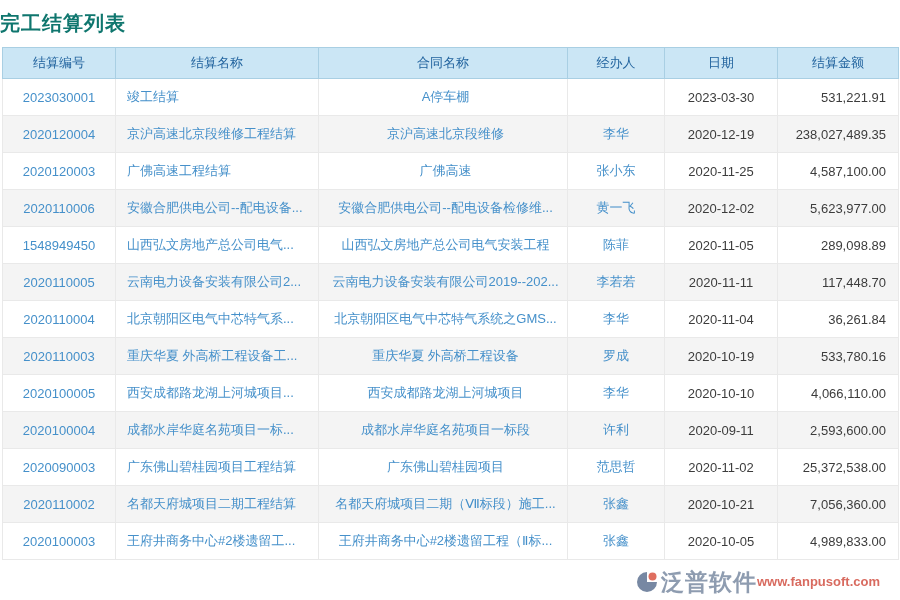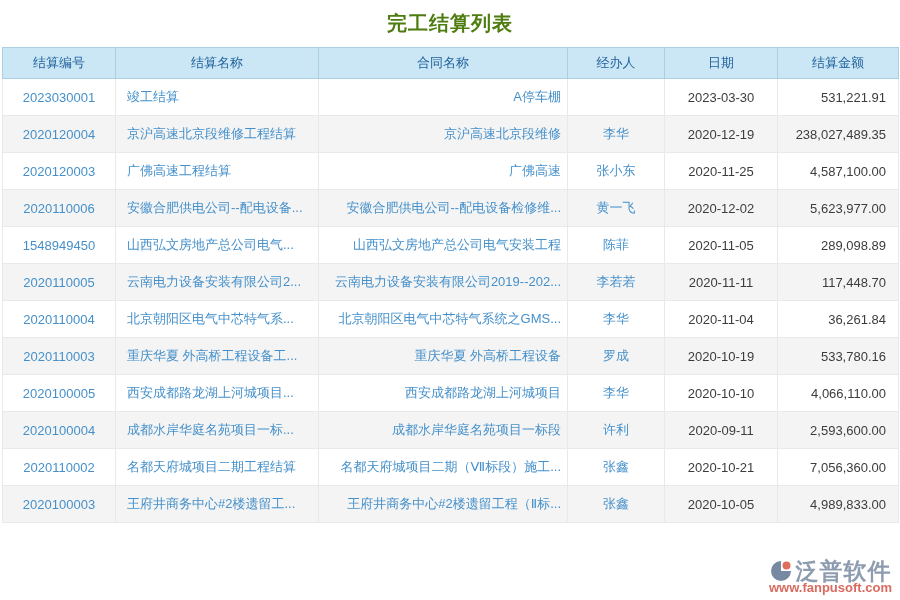--- a/index.html
+++ b/index.html
@@ -3,24 +3,24 @@
 <meta charset="utf-8">
 <style>
   * { margin: 0; padding: 0; box-sizing: border-box; }
   html, body {
     width: 900px; height: 600px;
     background: #ffffff;
     overflow: hidden;
     font-family: "Liberation Sans", "DejaVu Sans", sans-serif;
   }
   .page-title {
-    text-align: center;
+    text-align: left;
     font-size: 20px;
     font-weight: bold;
-    color: #4d7c0f;
+    color: #0f766e;
     padding: 10px 0 10px 0;
     letter-spacing: 1px;
   }
   table.settlement-table {
     width: 897px;
     margin: 0 1px 0 2px;
     border-collapse: collapse;
     table-layout: fixed;
   }
   thead th {
@@ -40,36 +40,36 @@
     border: 1px solid #e9e9e9;
     white-space: nowrap;
     overflow: hidden;
     text-overflow: clip;
     padding: 0 6px;
   }
   tbody tr { background: #ffffff; }
   tbody tr:nth-child(even) { background: #f4f4f4; }
   td.col-code    { width: 113px; text-align: center; color: #4590ca; }
   td.col-name    { width: 203px; text-align: left;  padding-left: 11px; color: #4590ca; }
-  td.col-contract{ width: 249px; text-align: right;  padding-left: 11px; color: #4590ca; }
+  td.col-contract{ width: 249px; text-align: center;  padding-left: 11px; color: #4590ca; }
   td.col-handler { width: 97px;  text-align: center; color: #4590ca; }
   td.col-date    { width: 113px; text-align: center; color: #3c3c3c; }
   td.col-amount  { width: 121px; text-align: right; padding-right: 12px; color: #3c3c3c; }
   th.col-code    { width: 113px; margin-left: 42px; }
   th.col-name    { width: 203px; }
   th.col-contract{ width: 249px; }
   th.col-handler { width: 97px; }
   th.col-date    { width: 113px; margin-left: 20px; }
   th.col-amount  { width: 121px; }
   .watermark {
     position: absolute;
-    right: 8px;
+    right: 20px;
     bottom: 6px;
     display: flex;
-    flex-direction: column;
+    flex-direction: row;
     align-items: center;
     opacity: 0.82;
     pointer-events: none;
     line-height: 1;
   }
   .watermark-top {
     display: flex;
     align-items: center;
     gap: 2px;
   }
@@ -177,20 +177,28 @@
       </tr>
       <tr>
         <td class="col-code">2020100004</td>
         <td class="col-name">成都水岸华庭名苑项目一标...</td>
         <td class="col-contract">成都水岸华庭名苑项目一标段</td>
         <td class="col-handler">许利</td>
         <td class="col-date">2020-09-11</td>
         <td class="col-amount">2,593,600.00</td>
       </tr>
       <tr>
+        <td class="col-code">2020090003</td>
+        <td class="col-name">广东佛山碧桂园项目工程结算</td>
+        <td class="col-contract">广东佛山碧桂园项目</td>
+        <td class="col-handler">范思哲</td>
+        <td class="col-date">2020-11-02</td>
+        <td class="col-amount">25,372,538.00</td>
+      </tr>
+      <tr>
         <td class="col-code">2020110002</td>
         <td class="col-name">名都天府城项目二期工程结算</td>
         <td class="col-contract">名都天府城项目二期（Ⅶ标段）施工...</td>
         <td class="col-handler">张鑫</td>
         <td class="col-date">2020-10-21</td>
         <td class="col-amount">7,056,360.00</td>
       </tr>
       <tr>
         <td class="col-code">2020100003</td>
         <td class="col-name">王府井商务中心#2楼遗留工...</td>

